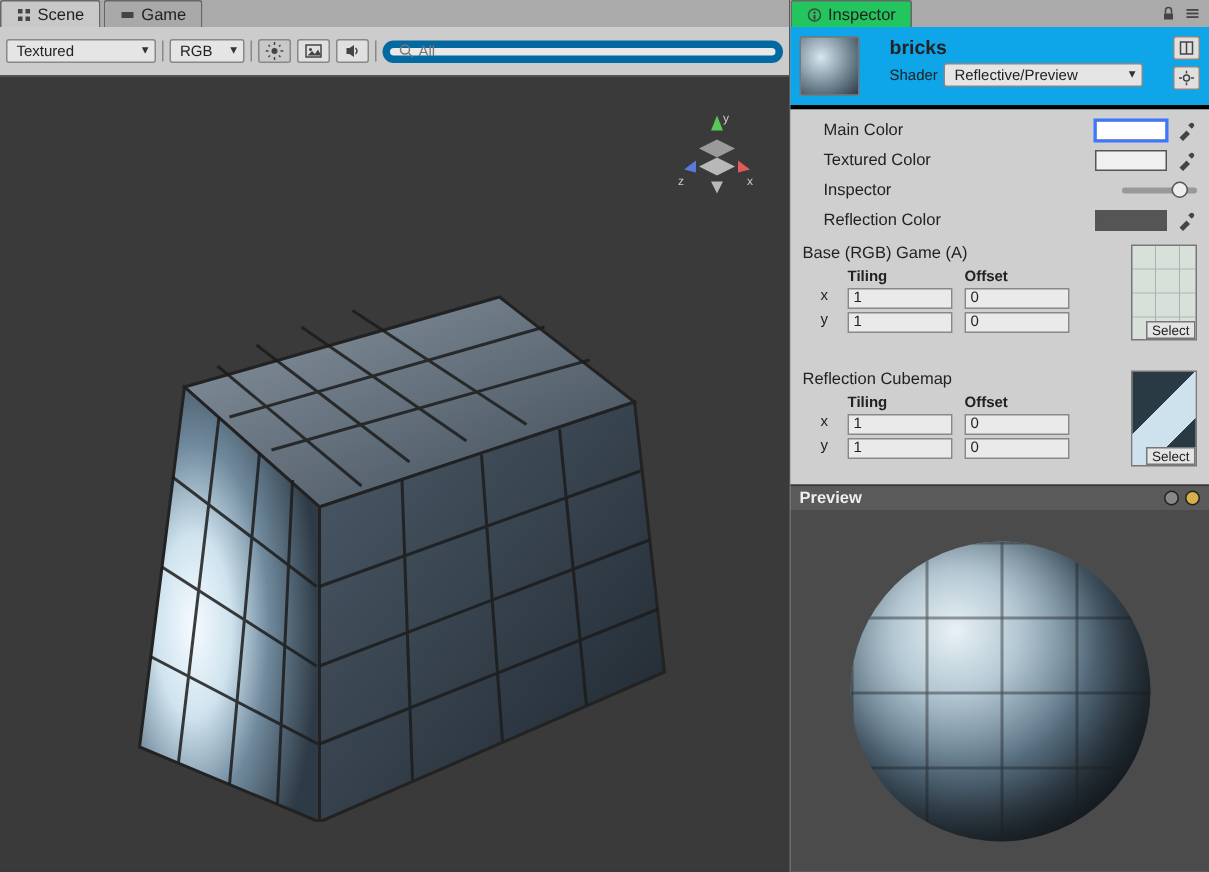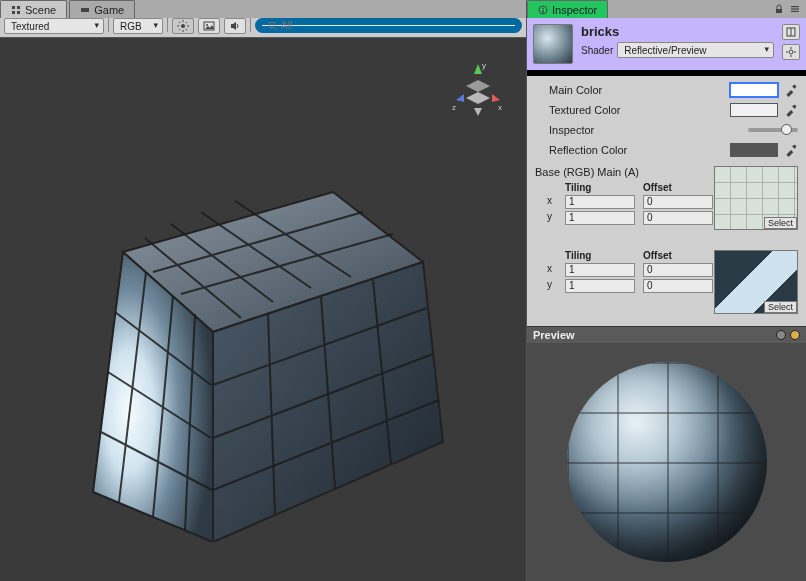--- a/index.html
+++ b/index.html
@@ -7,62 +7,62 @@
 
   .app { display: flex; width: 806px; height: 581px; }
 
   
   .scene-panel { flex: 1; display: flex; flex-direction: column; background: #14532d; }
   .tabs { display: flex; background: #aaa; height: 18px; }
   .tab { padding: 2px 10px; background: #c8c8c8; border: 1px solid #666; border-bottom: none; border-radius: 2px 2px 0 0; margin-right: 2px; display: flex; align-items: center; gap: 4px; cursor: pointer; }
   .tab.inactive { background: #a9a9a9; }
   .tab-icon { width: 10px; height: 10px; display: inline-block; }
 
-  .toolbar { display: flex; align-items: flex-start; gap: 4px; background: #ccc; height: 20px; padding: 0 4px; border-bottom: 1px solid #555; }
+  .toolbar { display: flex; align-items: center; gap: 4px; background: #ccc; height: 33px; padding: 0 4px; border-bottom: 1px solid #555; }
   .dropdown { background: #e5e5e5; border: 1px solid #888; border-radius: 2px; padding: 1px 16px 1px 6px; position: relative; height: 16px; line-height: 13px; font-size: 10px; cursor: pointer; }
   .dropdown::after { content: "▾"; position: absolute; right: 4px; top: 0; color: #333; font-size: 9px; }
   .dropdown.wide { min-width: 100px; }
   .dropdown.narrow { min-width: 50px; }
   .divider-v { width: 1px; height: 14px; background: #888; }
   .tool-btn { width: 22px; height: 16px; background: #e0e0e0; border: 1px solid #888; border-radius: 2px; display: flex; align-items: center; justify-content: center; cursor: pointer; }
   .tool-btn.active { background: #c8c8c8; }
-  .search-box { flex: 1; display: flex; align-items: center; background: #e9e9e9; border: 7px solid #0369a1; border-radius: 8px; height: 15px; padding: 0 6px; font-size: 10px; color: #777; }
+  .search-box { flex: 1; display: flex; align-items: center; background: #e9e9e9; border: 5px solid #0369a1; border-radius: 8px; height: 15px; padding: 0 6px; font-size: 10px; color: #777; }
   .search-box .lens { width: 10px; height: 10px; margin-right: 3px; }
 
   .viewport { flex: 1; position: relative; background: #3a3a3a; overflow: hidden; }
   .cube { position: absolute; left: 50%; top: 56%; transform: translate(-50%, -50%); width: 400px; height: 400px; }
   .gizmo { position: absolute; top: 22px; right: 18px; width: 60px; height: 60px; }
 
   
   .inspector { width: 280px; background: #cfcfcf; display: flex; flex-direction: column; border-left: 1px solid #555; }
   .inspector .tabs { background:#aaa; }
   .inspector .tab { background:#22c55e; }
   .inspector-panel-tools { margin-left:auto; display:flex; align-items:center; padding-right:4px; gap:2px;}
   .lock-btn, .menu-btn { width:14px; height:14px; display:flex; align-items:center; justify-content:center; cursor:pointer;}
 
-  .material-header { display: flex; gap: 8px; padding: 6px; background: #c4b5fd; border-bottom: 6px solid #000000;}
+  .material-header { display: flex; gap: 20px; padding: 6px; background: #0ea5e9; border-bottom: 3px solid #000000;}
   .mat-thumb { width: 40px; height: 40px; background: radial-gradient(circle at 35% 35%, #d8e6ef, #6a7f8c 60%, #2d3a45); border: 1px solid #777; border-radius: 2px; }
   .mat-meta { flex:1; display:flex; flex-direction:column; gap:3px; }
   .mat-name { font-size: 13px; font-weight: 600; }
   .mat-shader-row { display:flex; align-items:center; gap:4px; font-size:10px; }
   .mat-shader-row .dropdown { flex:1; min-width:0; }
   .header-btns { display:flex; flex-direction:column; gap:4px; align-items:flex-end; }
   .icon-button { width:18px; height:16px; border:1px solid #888; border-radius:2px; background:#e0e0e0; display:flex; align-items:center; justify-content:center; cursor:pointer;}
 
   .props { padding: 6px 8px; background:#cfcfcf; display:flex; flex-direction:column; gap:4px; }
   .prop-row { display:flex; align-items:center; gap:6px; min-height:16px;}
   .prop-label { flex:1; font-size:11px;padding-left:14px; }
   .color-swatch { width:48px; height:14px; border:1px solid #555; background:#fff; cursor:pointer; position:relative;}
   .color-swatch.selected { outline: 2px solid #3b78ff; outline-offset: -1px; }
   .eyedropper { width:14px; height:14px; cursor:pointer;}
   .slider { width:50px; height:4px; background:#999; position:relative; border-radius:2px;}
   .slider .knob { position:absolute; right:6px; top:-4px; width:11px; height:11px; background:#eee; border:1px solid #555; border-radius:50%; cursor:pointer;}
 
   .tex-section { position: relative; margin-top:4px;}
-  .tex-thumb { position:absolute; right:0; top:0; width:84px; height:64px; border:1px solid #777; background:#d8e0da;}
+  .tex-thumb { position:absolute; right:0; top:0; width:44px; height:64px; border:1px solid #777; background:#d8e0da;}
   .tex-thumb .select-btn { position:absolute; right:0; bottom:0; font-size:9px; background:#e4e4e4; border:1px solid #777; padding:0 3px; cursor:pointer;}
   .cubemap-thumb .cube-img { width:100%; height:100%; background: linear-gradient(135deg,#2a3a44 40%, #cde2ec 40%, #cde2ec 70%, #2a3a44 70%); }
   .organism-grid{ background-image: linear-gradient(#aab3ad 1px, transparent 1px), linear-gradient(90deg, #aab3ad 1px, transparent 1px); background-size: 16px 16px; background-position:-1px -1px;}
   .tiling-grid { display:grid; grid-template-columns: 10px 70px 70px; gap:2px 8px; font-size:10px; padding-left:12px;}
   .tiling-grid .th { font-weight:bold; font-size:10px;}
   .num-input { height:14px; min-width: 60px; background:#eaeaea; border:1px solid #888; padding:0 3px; font-size:10px; line-height: 12px;}
 
   .preview-bar { background:#5a5a5a; color:#eee; font-size:11px; font-weight:bold; padding:2px 6px; display:flex; align-items:center; border-top:1px solid #333;}
   .preview-bar .dots { margin-left:auto; display:flex; gap:4px;}
   .preview-bar .dot { width:10px; height:10px; border-radius:50%; border:1px solid #222; background:#888;}
@@ -297,38 +297,39 @@
         <span class="prop-label">Reflection Color</span>
         <div class="color-swatch" style="background:#555"></div>
         <span class="eyedropper">
           <svg viewBox="0 0 12 12">
               <path d="M2 10 l4 -4 l2 2 l-4 4 z M7 3 l2 2 l1 -1 a1.4 1.4 0 0 0 -2 -2 z" fill="#444"></path>
             </svg>
         </span>
       </div>
 
       <div class="tex-section" style="min-height:70px">
-        <div style="font-size:11px;margin-bottom:4px;">Base (RGB) Main (A)</div>
+        <div style="font-size:11px;margin-bottom:4px;">Base (RGB) Game (A)</div>
         <div class="tiling-grid">
           <span></span>
           <span class="th">Tiling</span>
           <span class="th">Offset</span>
           <span>x</span>
           <div class="num-input">1</div>
           <div class="num-input">0</div>
           <span>y</span>
           <div class="num-input">1</div>
           <div class="num-input">0</div>
         </div>
         <div class="tex-thumb organism-grid">
           <div class="select-btn">Select</div>
         </div>
       </div>
 
       <div class="tex-section" style="min-height:70px; margin-top:10px;">
+        <div style="font-size:11px;margin-bottom:4px;">Reflection Cubemap</div>
         <div class="tiling-grid">
           <span></span>
           <span class="th">Tiling</span>
           <span class="th">Offset</span>
           <span>x</span>
           <div class="num-input">1</div>
           <div class="num-input">0</div>
           <span>y</span>
           <div class="num-input">1</div>
           <div class="num-input">0</div>

